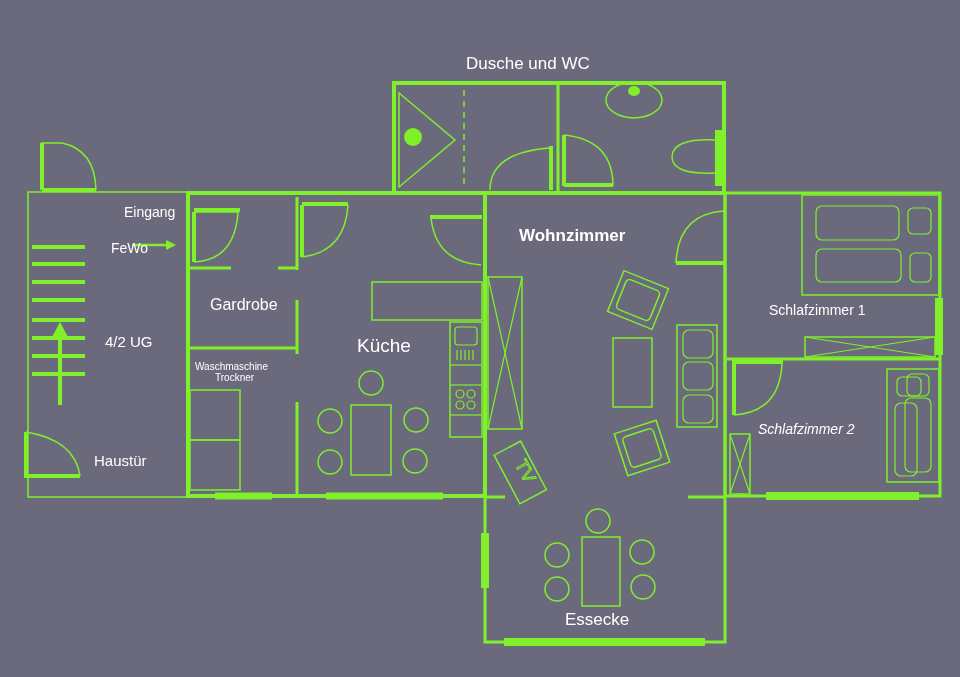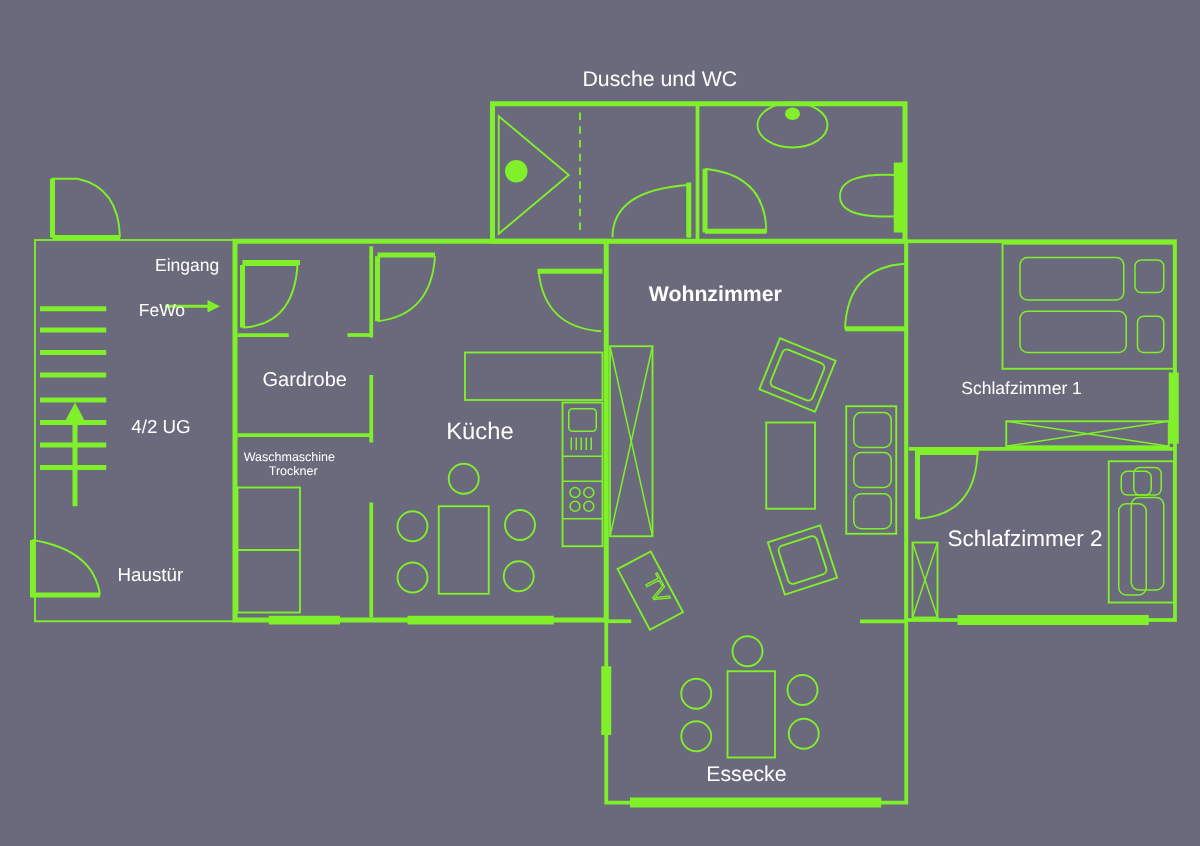--- a/index.html
+++ b/index.html
@@ -177,14 +177,14 @@
 <div class="lbl" style="left:111px;top:205px;font-size:14px;margin-left:13px;">Eingang</div>
 <div class="lbl" style="left:111px;top:221px;font-size:14px;margin-top:20px;">FeWo</div>
 <div class="lbl" style="left:105px;top:334px;font-size:15px;">4/2 UG</div>
 <div class="lbl" style="left:82px;top:453px;font-size:15px;margin-left:12px;">Haustür</div>
 <div class="lbl" style="left:210px;top:297px;font-size:16px;">Gardrobe</div>
 <div class="lbl" style="left:195px;top:362px;font-size:10px;">Waschmaschine</div>
 <div class="lbl" style="left:215px;top:373px;font-size:10px;">Trockner</div>
 <div class="lbl" style="left:341px;top:336px;font-size:19px;margin-left:16px;">Küche</div>
 <div class="lbl" style="left:519px;top:227px;font-size:17px;font-weight:bold;">Wohnzimmer</div>
 <div class="lbl" style="left:769px;top:303px;font-size:14px;">Schlafzimmer 1</div>
-<div class="lbl" style="left:758px;top:422px;font-size:18px;">Schlafzimmer 2</div>
+<div class="lbl" style="left:758px;top:422px;font-size:14px;font-style:italic;">Schlafzimmer 2</div>
 <div class="lbl" style="left:565px;top:611px;font-size:17px;">Essecke</div>
 
 </body></html>

